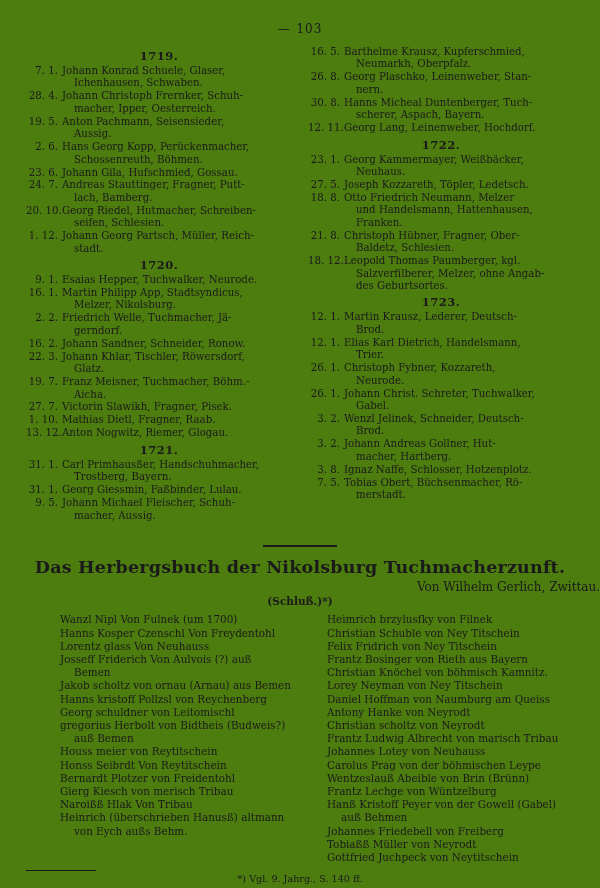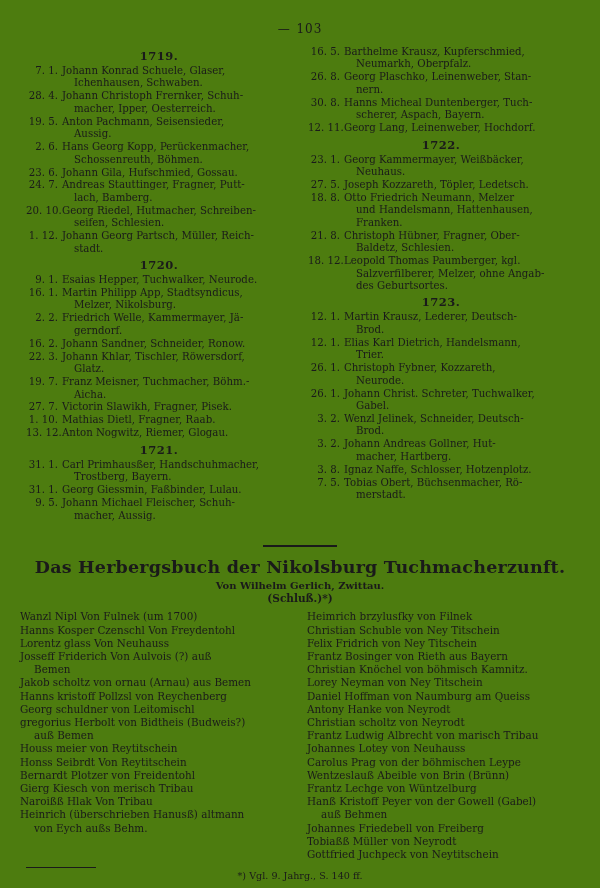--- a/index.html
+++ b/index.html
@@ -97,39 +97,40 @@
   
   .article-title {
     text-align: center;
     font-size: 17.5px;
     font-weight: bold;
     letter-spacing: 0.2px;
     margin: 6px 18px 3px 18px;
     font-family: "DejaVu Serif", serif;
   }
   .article-byline {
-    text-align: center;
-    font-size: 10px;
-    font-weight: bold;
+    text-align: right;
+    font-size: 12px;
+    font-weight: normal;
     margin-bottom: 1px;
   }
   .article-sub {
     text-align: center;
     font-size: 10.5px;
     font-weight: bold;
     margin-bottom: 6px;
   }
 
   
   .names {
     display: flex;
     flex-direction: row;
     padding: 0 20px;
     box-sizing: border-box;
     gap: 14px;
+    margin-left: 40px;
   }
   .names .ncol {
     width: 50%;
     box-sizing: border-box;
   }
   .nline {
     font-size: 10.4px;
     line-height: 1.27;
     white-space: nowrap;
     overflow: visible;
@@ -233,21 +234,21 @@
       <div class="entry">
         <span class="date">16. 1.</span>
         <span class="txt">
           <span>Martin Philipp App, Stadtsyndicus,</span>
           <span class="cont">Melzer, Nikolsburg.</span>
         </span>
       </div>
       <div class="entry">
         <span class="date">2. 2.</span>
         <span class="txt">
-          <span>Friedrich Welle, Kammermayer, Jä-</span>
+          <span>Friedrich Welle, Tuchmacher, Jä-</span>
           <span class="cont">gerndorf.</span>
         </span>
       </div>
       <div class="entry">
         <span class="date">16. 2.</span>
         <span class="txt">
           <span>Johann Sandner, Schneider, Ronow.</span>
         </span>
       </div>
       <div class="entry">

